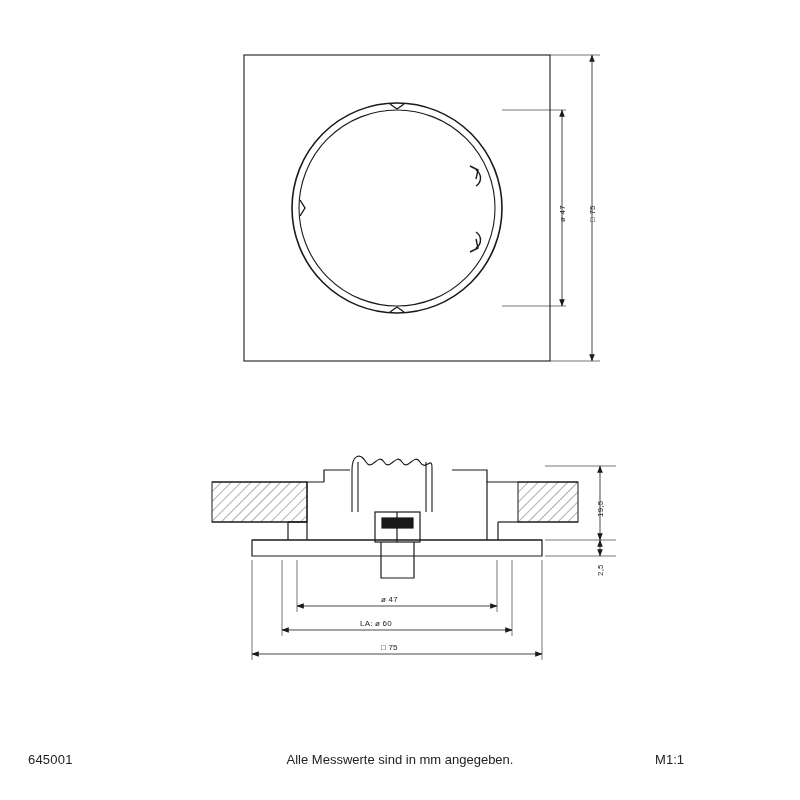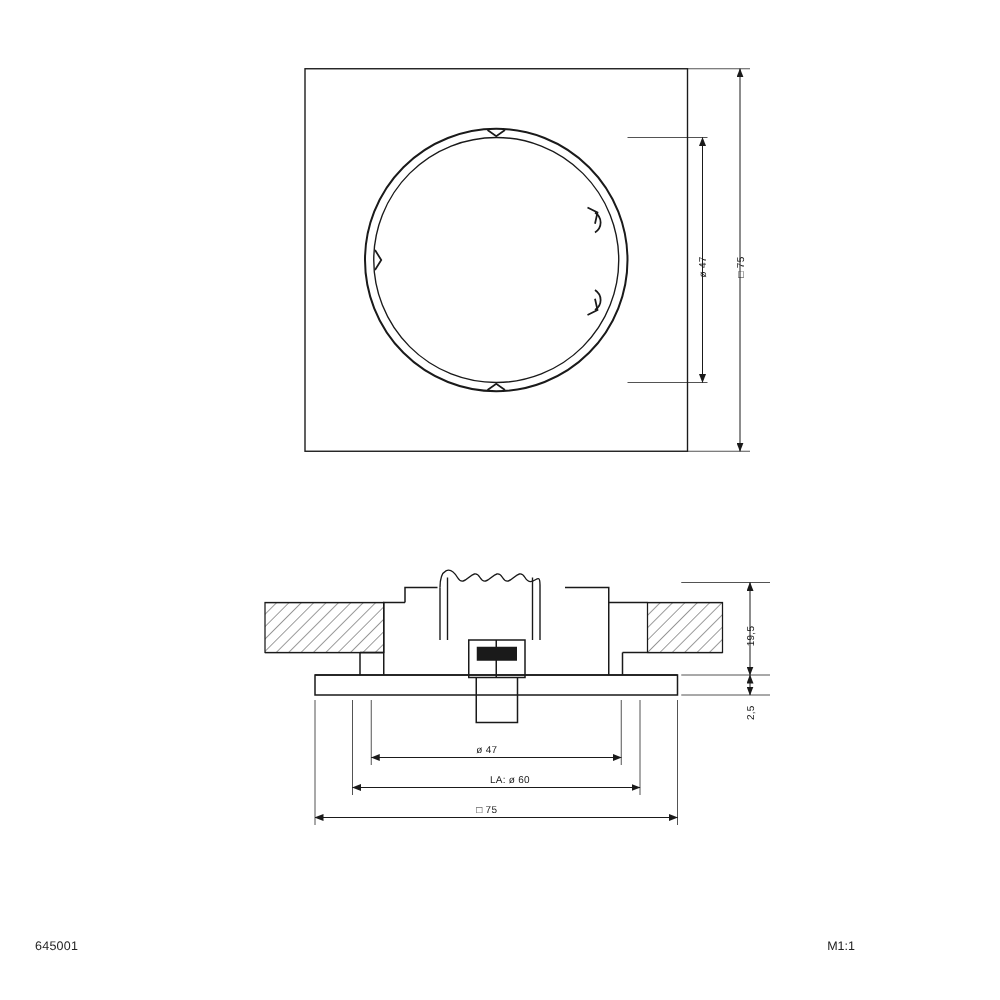--- a/index.html
+++ b/index.html
@@ -26,21 +26,21 @@
     left: 0; top: 0;
     width: 800px;
     height: 800px;
   }
   .footer {
     position: absolute;
     left: 0;
     top: 752px;
     width: 712px;
     height: 20px;
-    font-size: 10px;
+    font-size: 13px;
     color: #222;
   }
   .footer .left {
     position: absolute;
     left: 28px;
     top: 0;
     letter-spacing: 0.2px;
   }
   .footer .center {
     position: absolute;
@@ -186,22 +186,23 @@
   <div class="lbl rot" style="left:558px; top:222px;">ø 47</div>
 
   <div class="lbl rot" style="left:588px; top:222px;">□ 75</div>
 
   <div class="lbl rot" style="left:596px; top:517px;">19,5</div>
 
   <div class="lbl rot" style="left:596px; top:576px;">2,5</div>
 
   <div class="lbl" style="left:381px; top:595px;">ø 47</div>
 
-  <div class="lbl" style="left:392px; top:619px;">LA: ø 60</div>
+  <div class="lbl" style="left:360px; top:619px;">LA: ø 60</div>
 
   <div class="lbl" style="left:381px; top:643px;">□ 75</div>
 
   <div class="footer">
     <span class="left">645001</span>
+    <span class="center">Alle Messwerte sind in mm angegeben.</span>
     <span class="right">M1:1</span>
   </div>
 
 </div>
 
 </body></html>

